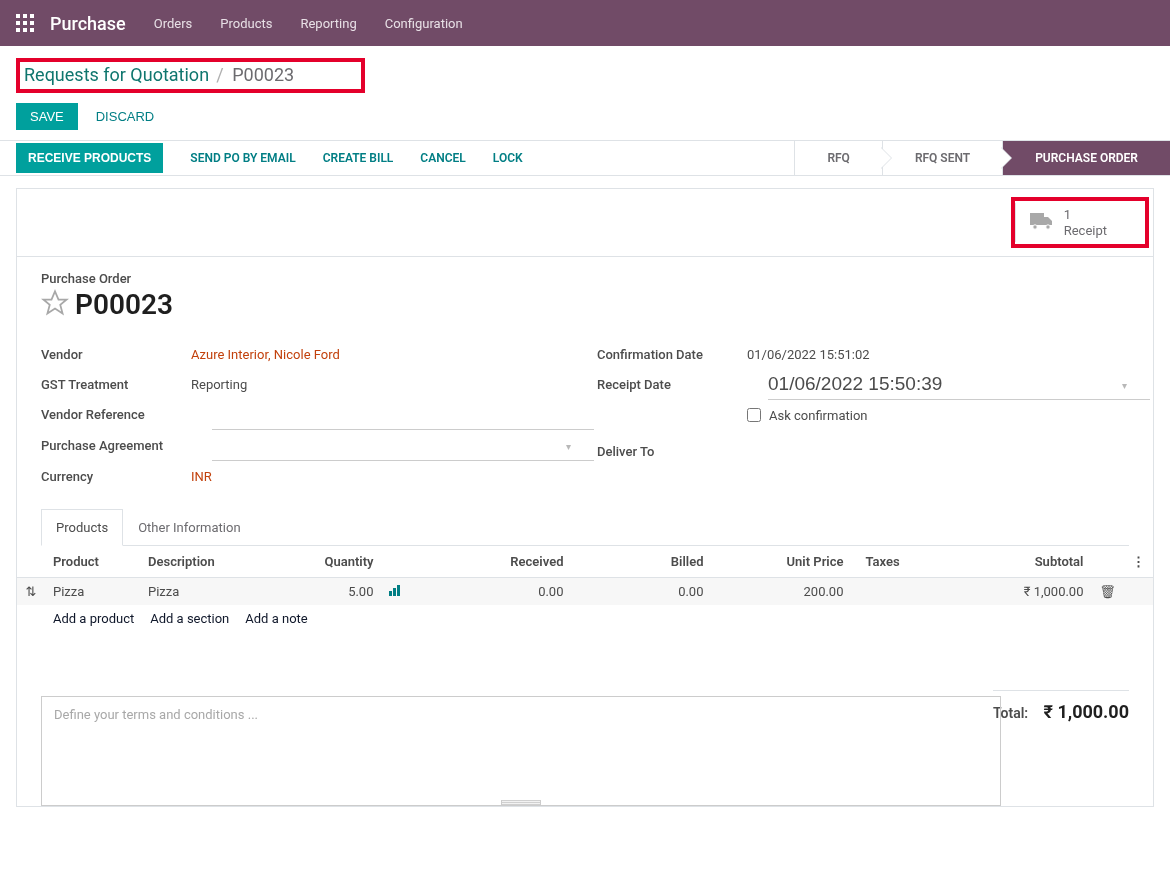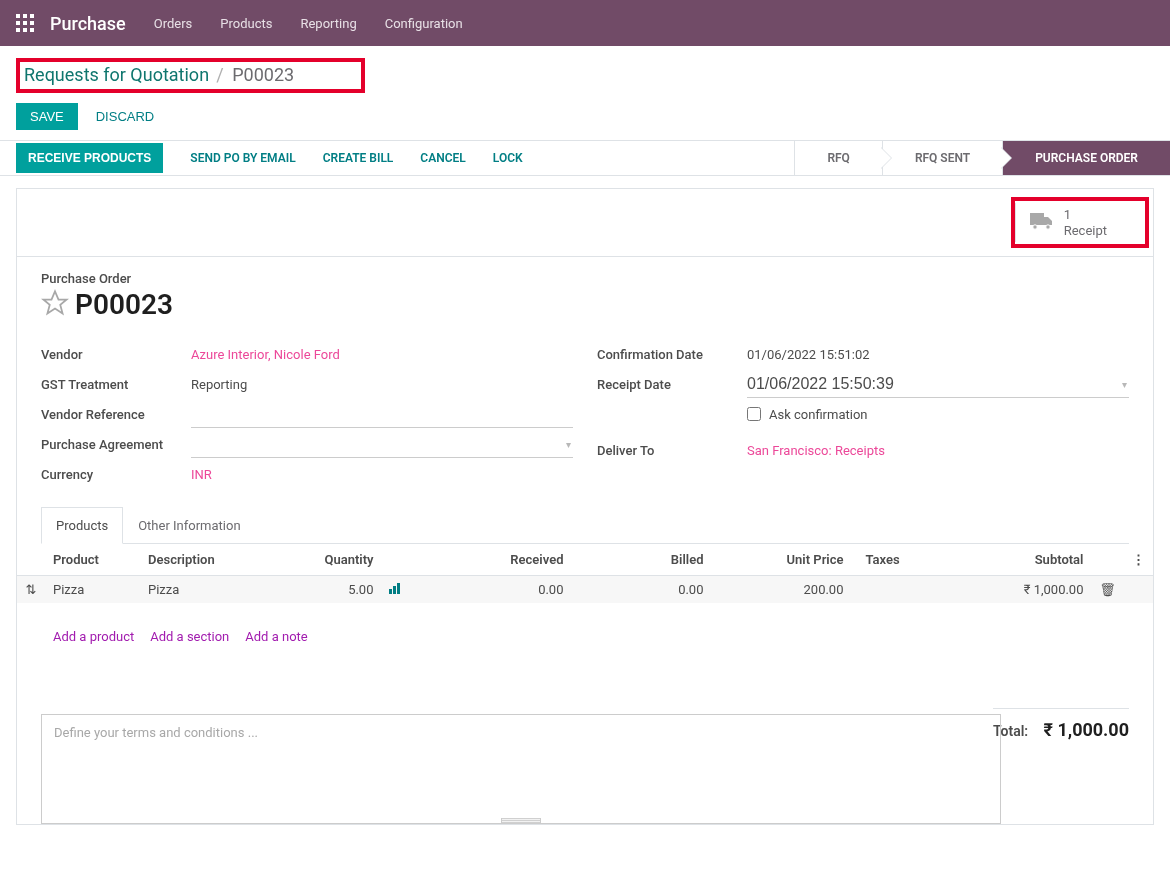--- a/index.html
+++ b/index.html
@@ -45,23 +45,23 @@
 .title-small { font-size: 13px; color: #4c4c4c; margin-bottom: 2px; font-weight: 500; }
 .title-main { display: flex; align-items: center; gap: 6px; }
 .star-icon svg { width: 28px; height: 28px; stroke: #a8a8a8; fill: none; stroke-width: 1.5; }
 .po-number { font-size: 28px; font-weight: 600; color: #1f1f1f; }
 
 .fields-grid { display: flex; padding: 8px 24px 18px; gap: 24px; }
 .fields-col { flex: 1; }
 .field-row { display: flex; align-items: center; min-height: 30px; }
 .field-label { width: 150px; color: #4c4c4c; font-weight: 500; font-size: 13px; }
 .field-val { flex: 1; font-size: 13px; }
-.field-val.link { color: #ec4899; }
+.field-val.link { color: #c2410c; }
 .field-val.plain { color: #4c4c4c; }
-.field-input { border: none; border-bottom: 1px solid #ccc; width: 100%; font-size: 16px; padding: 4px 0; background: transparent; color: #4c4c4c; }
+.field-input { border: none; border-bottom: 1px solid #ccc; width: 100%; font-size: 19px; padding: 4px 0; background: transparent; color: #4c4c4c; margin-left: 21px; }
 .field-input-wrap { position: relative; flex: 1; }
 .field-caret { position: absolute; right: 2px; top: 50%; transform: translateY(-50%); color: #b8b8b8; font-size: 10px; pointer-events: none; }
 .checkbox-row { display: flex; align-items: center; gap: 8px; padding: 4px 0; }
 .checkbox-row input { width: 14px; height: 14px; }
 
 .tabs-row { padding: 0 24px; }
 .tabs { display: flex; border-bottom: 1px solid #dee2e6; }
 .tab { padding: 10px 14px; cursor: pointer; color: #6c6b6f; border: 1px solid transparent; border-bottom: none; margin-bottom: -1px; }
 .tab.active { border-color: #dee2e6; background: #fff; color: #4c4c4c; border-bottom: 1px solid #fff; }
 
@@ -70,21 +70,21 @@
 .ptable th { text-align: left; padding: 8px 8px; font-weight: 600; color: #4c4c4c; border-bottom: 1px solid #dee2e6; background: #fff; font-size: 13px; margin-left: 8px; }
 .ptable th.r, .ptable td.r { text-align: right; }
 .ptable td { padding: 6px 8px; font-size: 13px; color: #4c4c4c; }
 .ptable tbody tr:first-child { background: #f7f7f7; }
 .handle-col { width: 28px; text-align: center; color: #b8b8b8; }
 .chart-col { width: 30px; }
 .chart-icon svg { fill: #017e84; width: 14px; height: 12px; }
 .trash-col { width: 26px; color: #a8a8a8; }
 .more-col { width: 18px; text-align: center; color: #6c6b6f; font-weight: bold; }
 .add-links { display: flex; gap: 16px; }
-.add-link { color: #a21caf; cursor: pointer; margin-top: 20px; }
+.add-link { color: #0f172a; cursor: pointer; }
 
 .terms-box { margin: 14px 24px 8px; border: 1px solid #ccc; min-height: 110px; padding: 10px 12px; color: #a8a8a8; font-size: 13px; position: relative; width: 960px; }
 .terms-grip { position: absolute; bottom: -1px; left: 50%; transform: translateX(-50%); width: 40px; height: 6px; background: repeating-linear-gradient(to bottom, #d0d0d0 0, #d0d0d0 1px, transparent 1px, transparent 2px); border: 1px solid #ccc; border-top: none; background-color: #f2f2f2; }
 .total-label { font-weight: 600; font-size: 14px; color: #4c4c4c; }
 .total-val { font-weight: 700; font-size: 18px; color: #1f1f1f; }
 .total-wrap { display: flex; justify-content: flex-end; padding-right: 24px; margin-top: -124px; margin-bottom: 74px; }
 .total-inner { border-top: 1px solid #dee2e6; padding-top: 10px; display: flex; align-items: baseline; width: 136px; justify-content: space-between; }
 </style>
 </head>
 <body>
@@ -207,21 +207,20 @@
       </div>
       <div class="field-row">
         <div class="field-label"></div>
         <div class="checkbox-row">
           <input type="checkbox" style="">
           <span>Ask confirmation</span>
         </div>
       </div>
       <div class="field-row" style="margin-top:6px;">
         <div class="field-label">Deliver To</div>
-        <div class="field-val link">San Francisco: Receipts</div>
       </div>
     </div>
   </div>
 
   <div class="tabs-row">
     <div class="tabs">
       <div class="tab active">Products</div>
       <div class="tab">Other Information</div>
     </div>
   </div>

